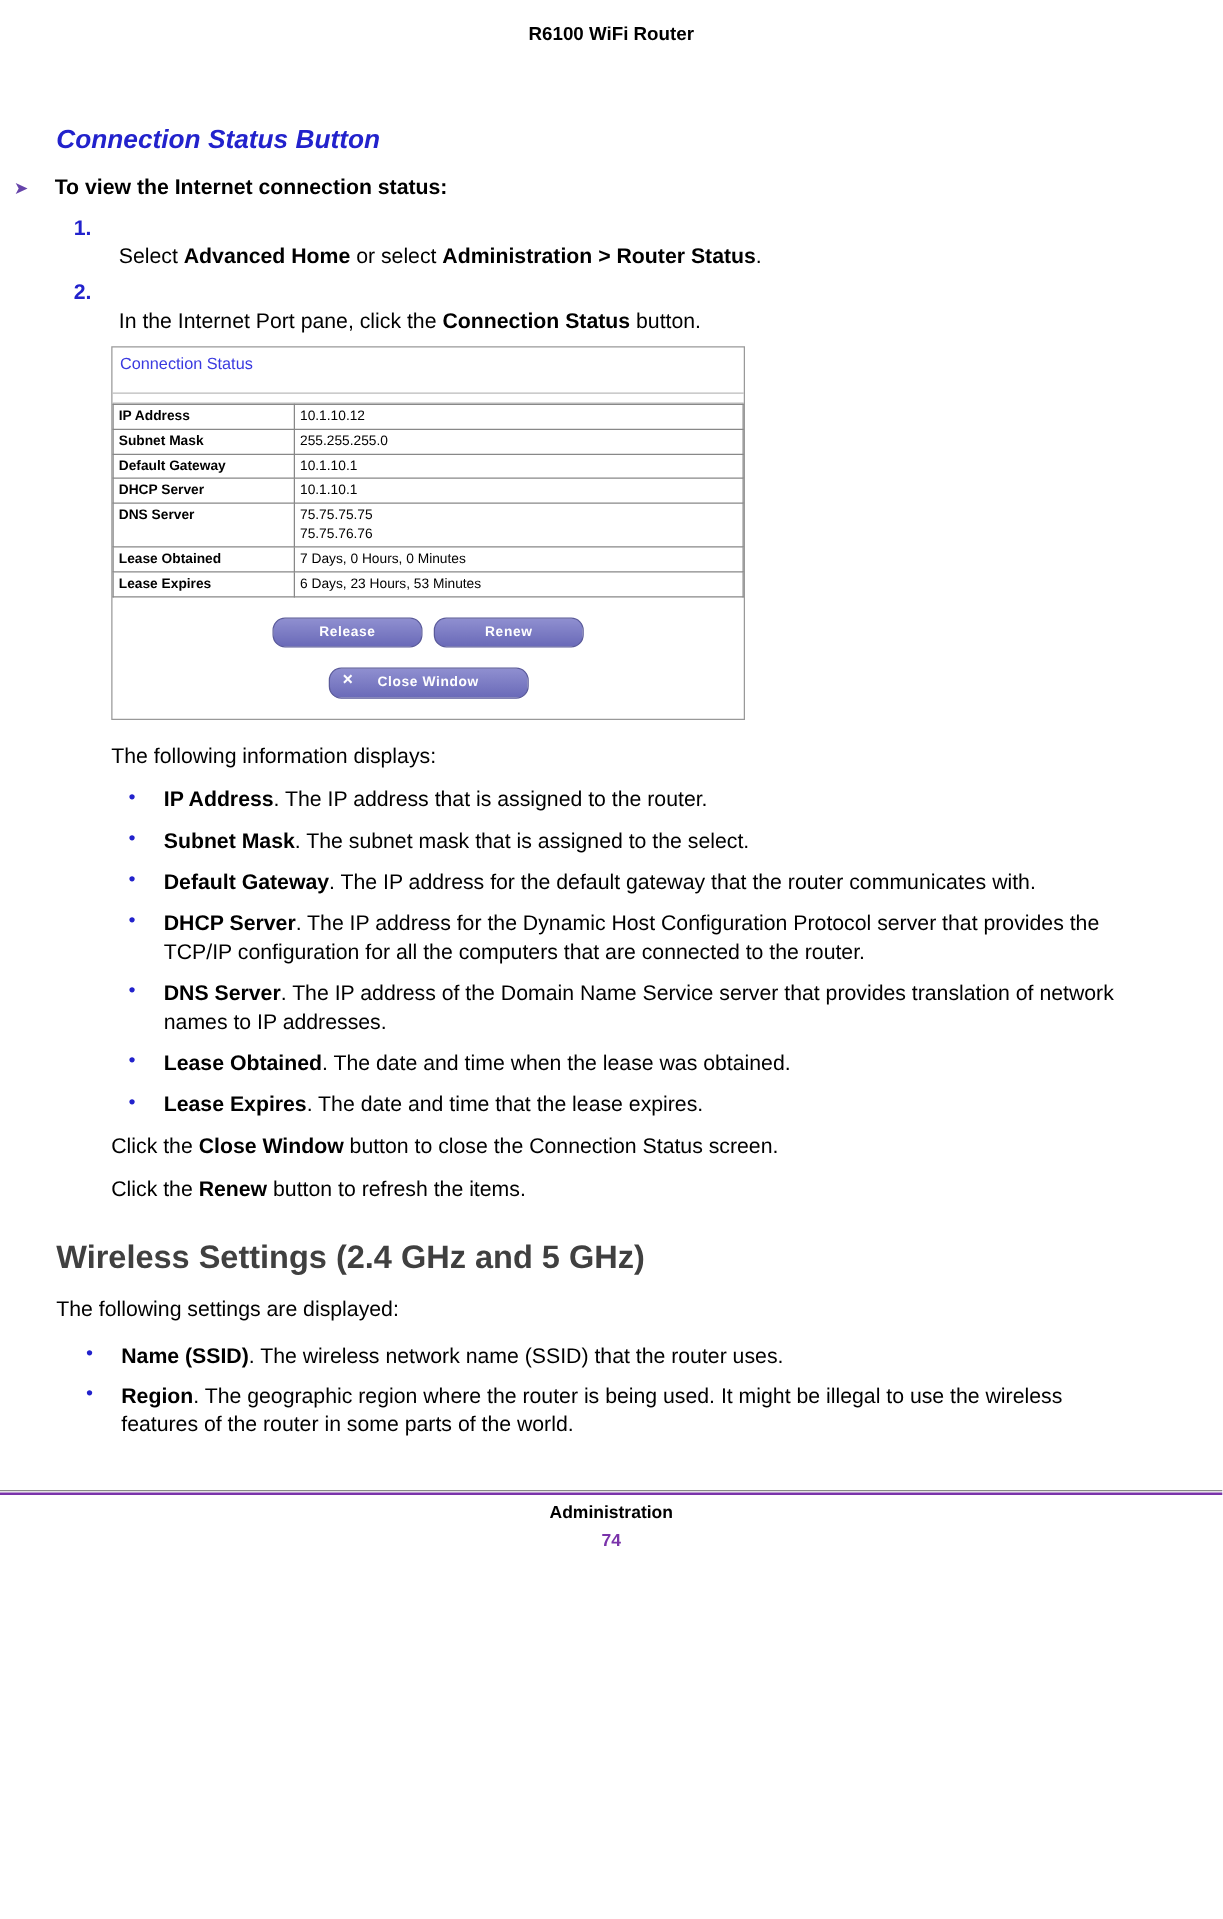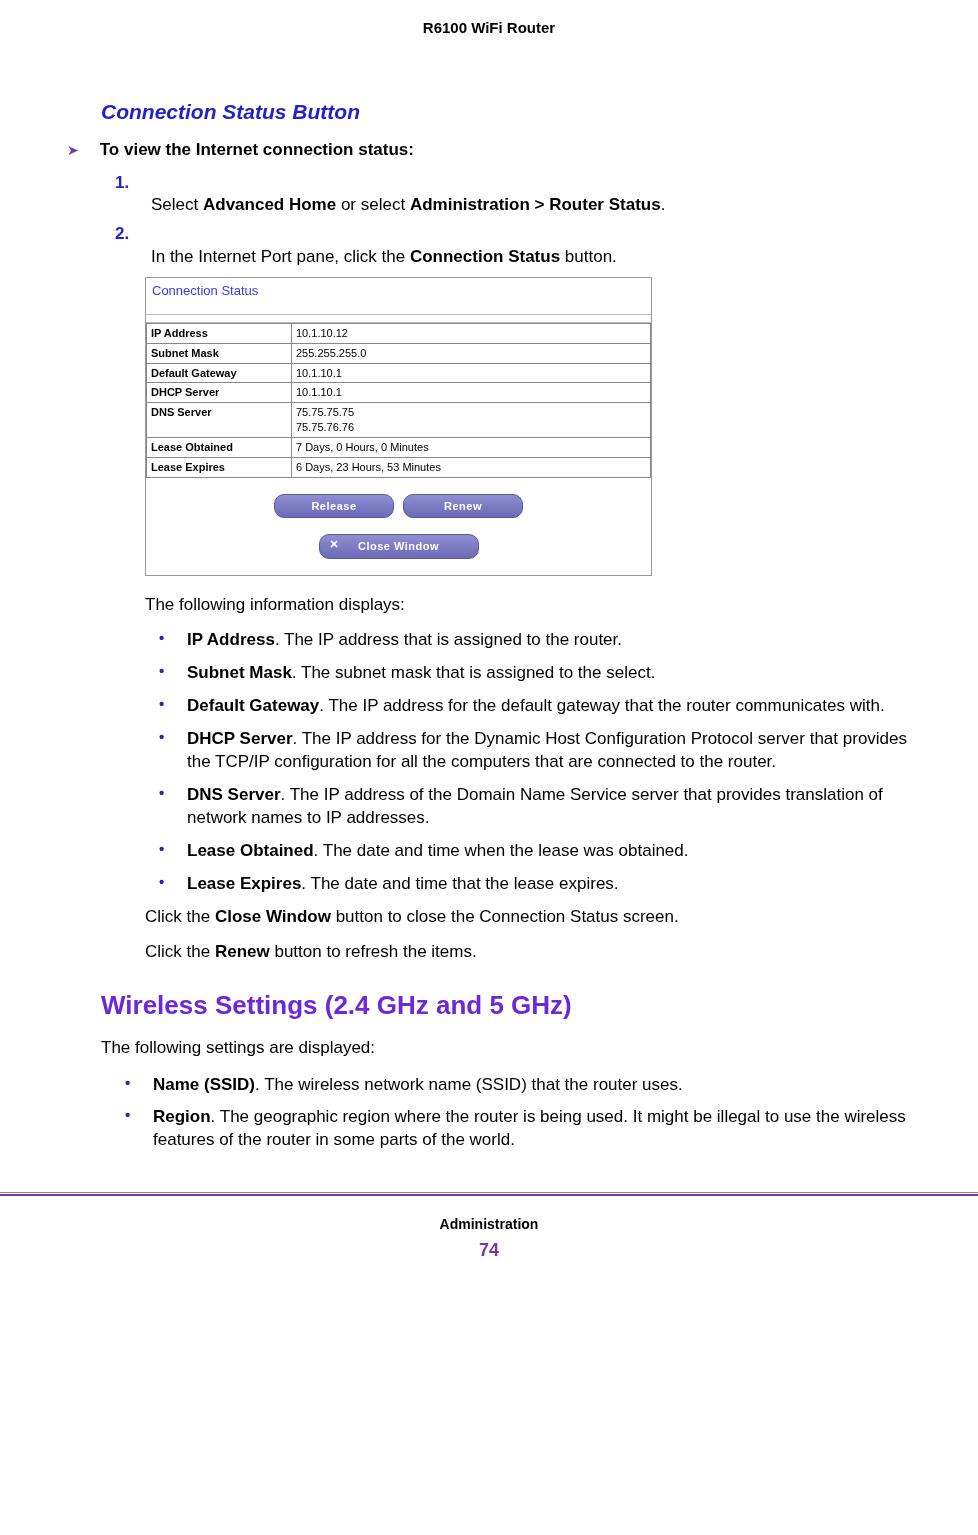--- a/index.html
+++ b/index.html
@@ -12,21 +12,21 @@
       margin: 0 auto;
       line-height: 1.35;
     }
     .page-header {
       text-align: center;
       font-weight: bold;
       font-size: 15px;
       padding: 18px 0 60px 0;
     }
     .content {
-      padding: 0 65px 0 101px;
+      padding: 0 65px 0 45px;
     }
     .subheading {
       color: #2222cc;
       font-weight: bold;
       font-style: italic;
       font-size: 21px;
       margin-bottom: 12px;
     }
     .task-line {
       margin-left: -34px;
@@ -124,46 +124,46 @@
       width: 28px;
       flex-shrink: 0;
       font-size: 15px;
       line-height: 1.2;
     }
     .bullet-text { flex: 1; }
     .para {
       margin: 8px 0 12px 44px;
     }
     .section-heading {
-      color: #6d28d9;
+      color: #404040;
       font-weight: bold;
       font-size: 26px;
       margin: 24px 0 14px 0;
     }
     .bullet-list.outer { margin-left: 24px; }
     .footer {
       margin-top: 40px;
       border-top: 1px solid #888;
     }
     .footer-line2 {
       height: 2px;
       background: #7a33aa;
       margin-top: 1px;
     }
     .footer-text {
       text-align: center;
       font-weight: bold;
       font-size: 14px;
-      padding-top: 19px;
+      padding-top: 4px;
     }
     .footer-page {
       text-align: center;
       color: #7a33aa;
       font-weight: bold;
-      font-size: 18px;
+      font-size: 14px;
       padding-top: 4px;
       padding-bottom: 20px;
     }
   </style>
 </head>
 <body>
 
 <div class="page-header">R6100 WiFi Router</div>
 
 <div class="content">

